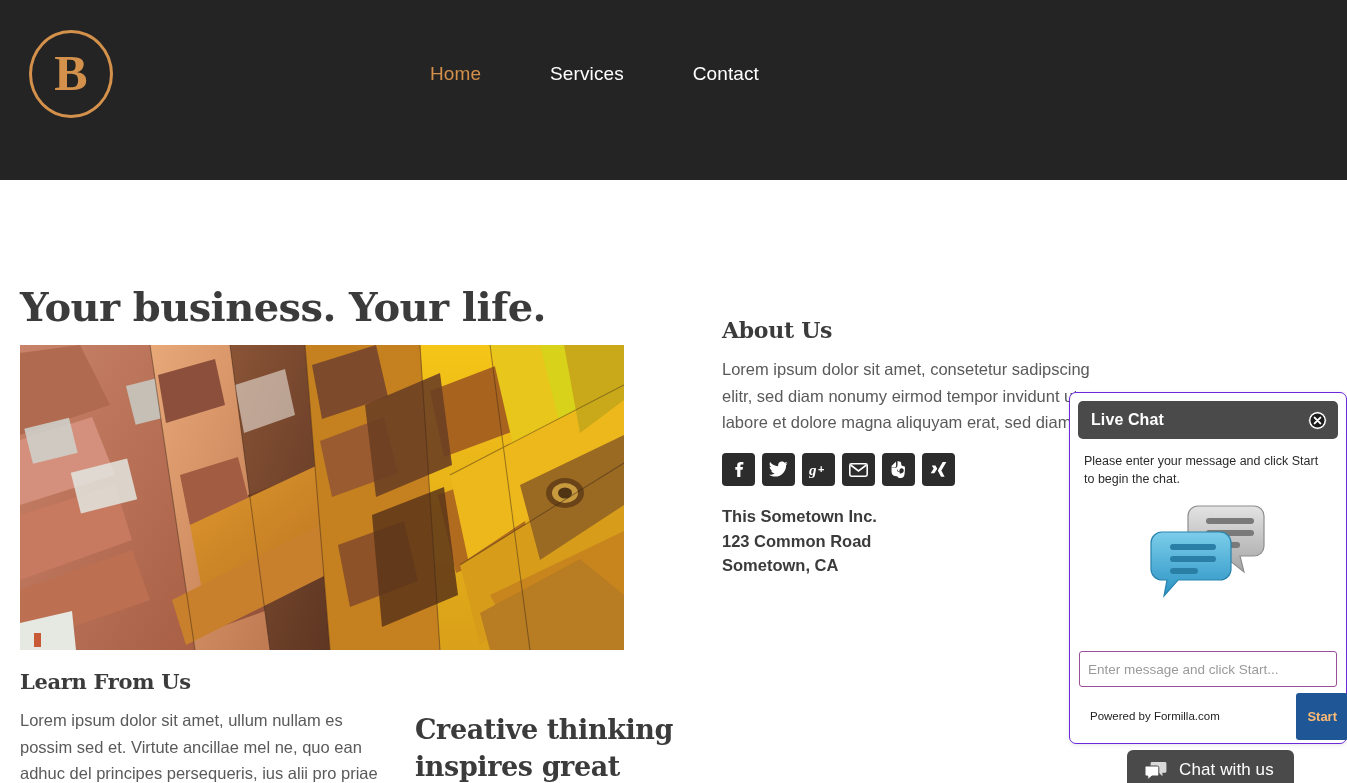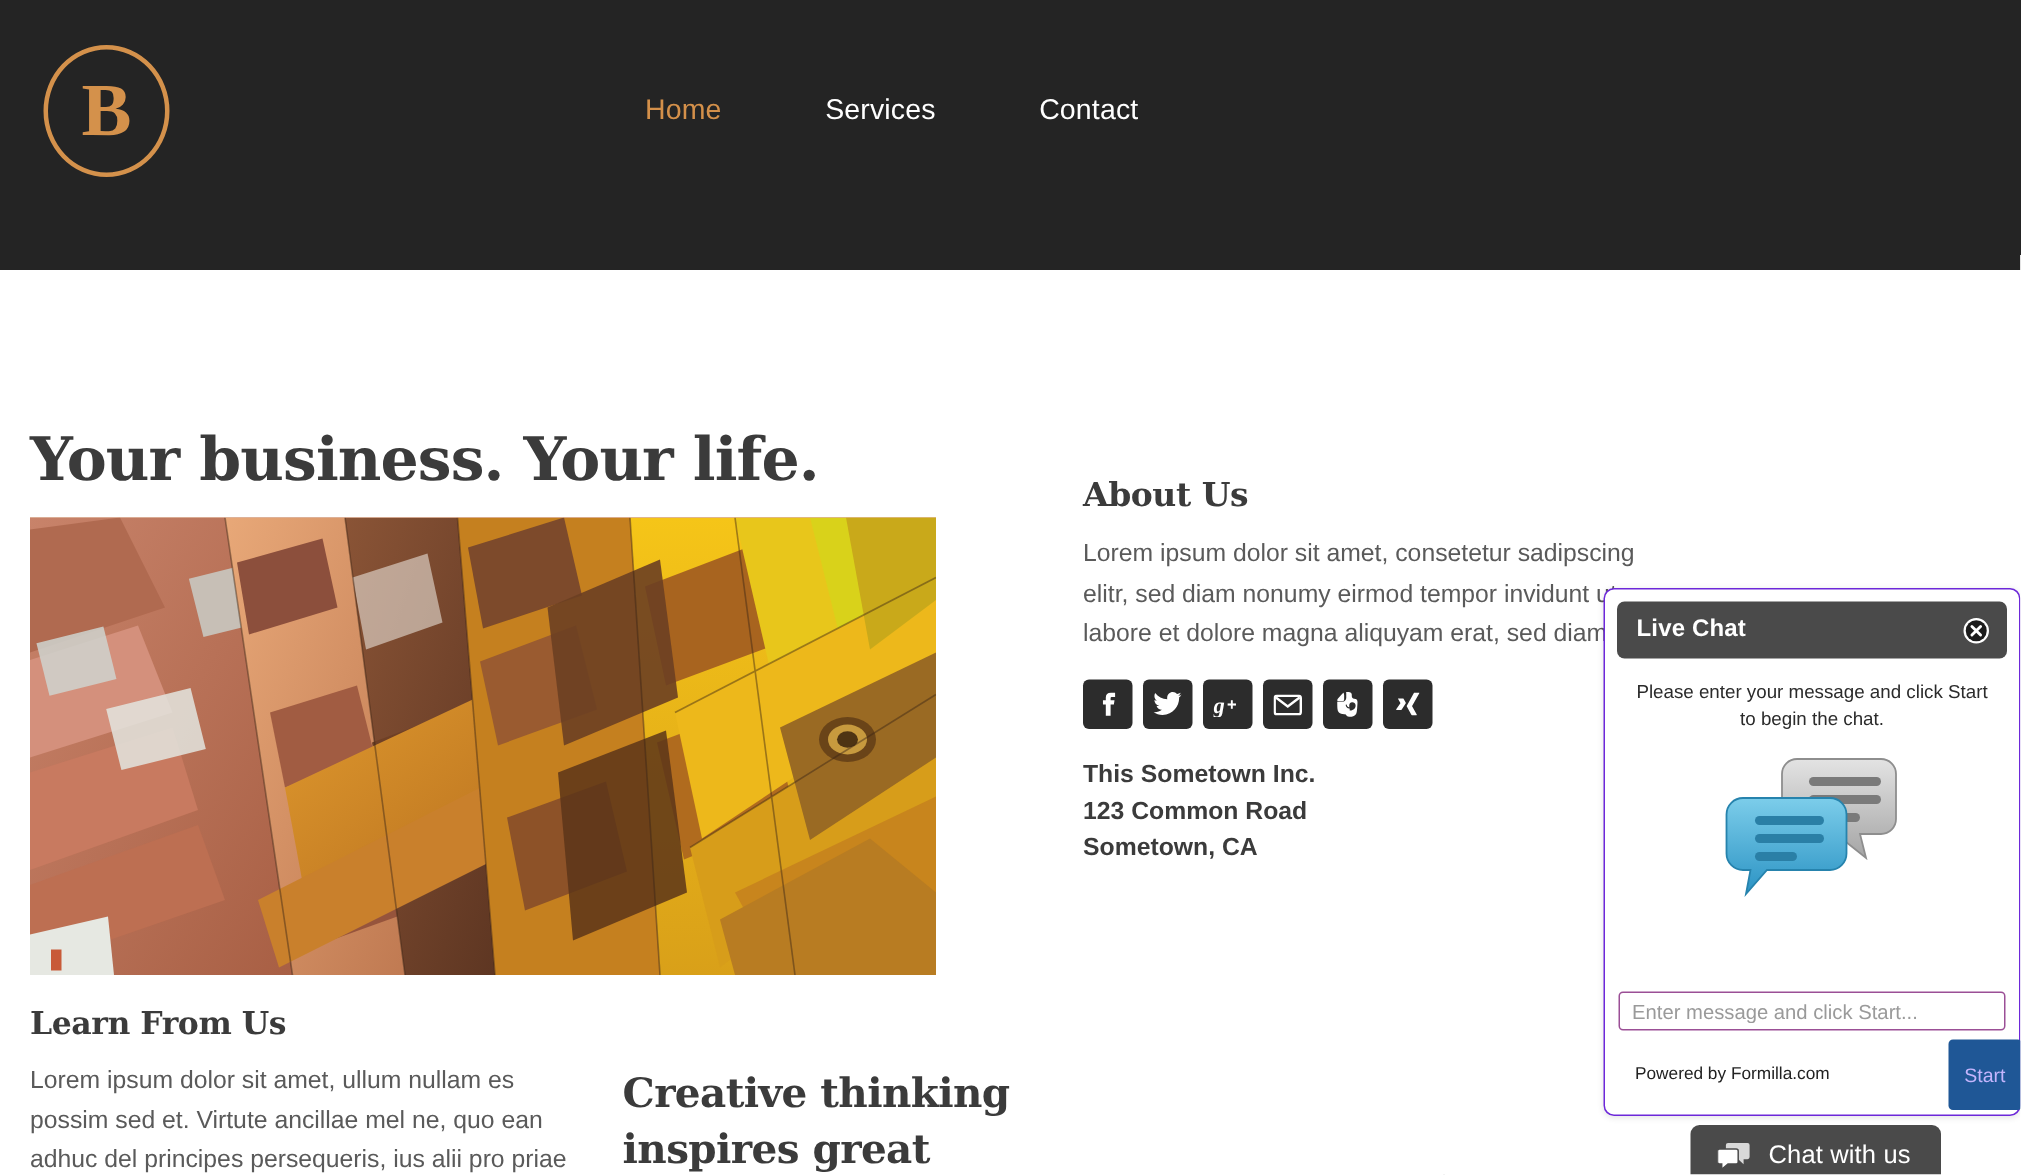--- a/index.html
+++ b/index.html
@@ -241,42 +241,42 @@
     font-size: 13px;
     font-weight: bold;
     line-height: 1;
     cursor: pointer;
     border: 1.5px solid #4a4a4a;
     box-shadow: 0 0 0 1.5px #ffffff inset;
   }
   .chat-close svg { display:block; }
 
   .chat-prompt {
-    text-align: center;
+    text-align: left;
     font-size: 12.5px;
     color: #2b2b2b;
     line-height: 1.45;
     padding: 13px 6px 0 6px;
   }
 
   .chat-illustration {
     display: flex;
     align-items: center;
     justify-content: center;
     height: 120px;
     margin-top: 4px;
   }
   .chat-illustration svg { display: block; }
 
   .chat-input {
     position: absolute;
     left: 9px;
     bottom: 56px;
     width: 258px;
-    height: 26px;
+    height: 36px;
     border: 1px solid #9b4f96;
     border-radius: 3px;
     background: #ffffff;
     font-family: "Liberation Sans", sans-serif;
     font-size: 13.5px;
     color: #555;
     padding: 0 8px;
     outline: none;
   }
   .chat-input::placeholder { color: #9a9a9a; }
@@ -291,23 +291,23 @@
     align-items: center;
     justify-content: space-between;
     gap: 44px;
   }
   .chat-powered {
     font-size: 11.5px;
     color: #222222;
   }
   .chat-start-btn {
     background: #1f5796;
-    color: #c4b5fd;
+    color: #fdba74;
     font-size: 13px;
-    font-weight: normal;
+    font-weight: bold;
     border: none;
     border-radius: 3px;
     padding: 16px 11px;
     cursor: pointer;
     font-family: "Liberation Sans", sans-serif;
   }
 
   
   .chat-tab {
     position: absolute;

